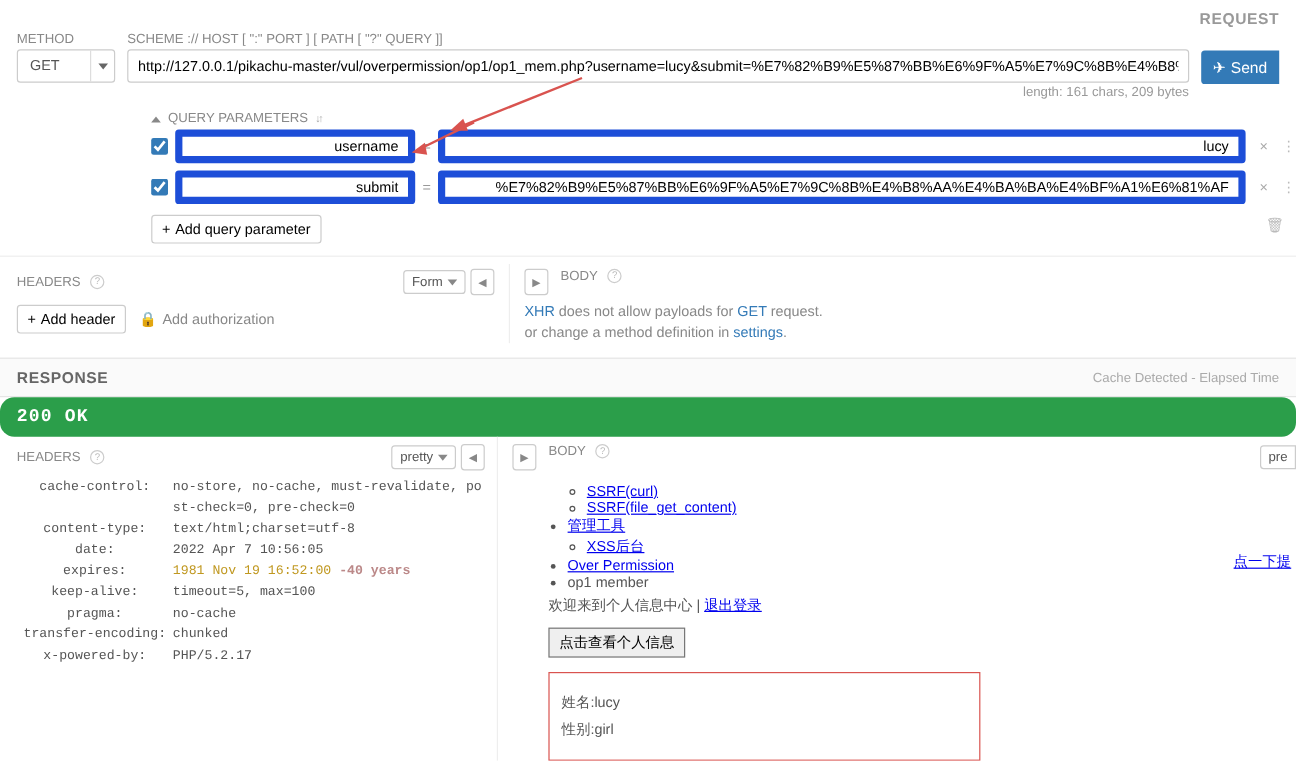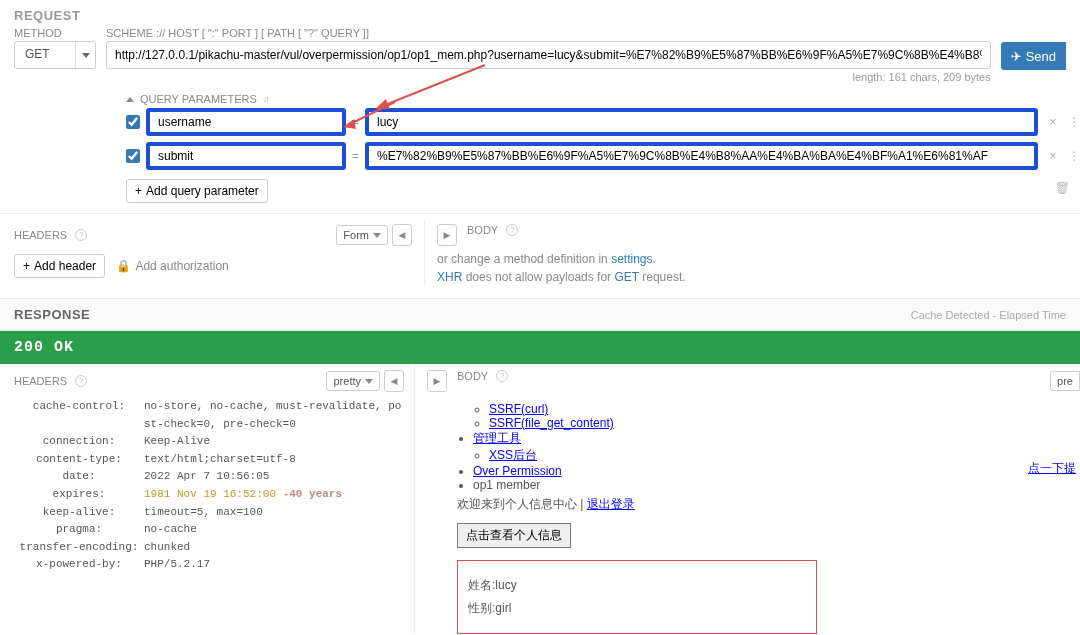--- a/index.html
+++ b/index.html
@@ -1,36 +1,36 @@
 <!DOCTYPE html>
 <html><head>
 <meta charset="utf-8">
 <style>
 * { box-sizing: border-box; margin: 0; padding: 0; }
 body { font-family: -apple-system, "Helvetica Neue", Arial, sans-serif; font-size: 12px; color: #555; background: #fff; width: 1080px; }
-.section-title { font-size: 13px; font-weight: 600; color: #999; letter-spacing: .5px; padding: 8px 14px 4px; }
+.section-title { font-size: 13px; font-weight: 600; color: #999; letter-spacing: .5px; padding: 8px 14px 4px; text-align: right; }
 .label { font-size: 11px; color: #888; }
 .help-icon { display: inline-block; width: 12px; height: 12px; border: 1px solid #ccc; border-radius: 50%; font-size: 8px; text-align: center; line-height: 10px; color: #bbb; margin-left: 4px; }
 .method-row { padding: 0 14px 6px 14px; display: flex; gap: 10px; align-items: flex-start; }
 .method-col { display: flex; flex-direction: column; gap: 2px; }
 .dropdown { display: flex; border: 1px solid #ccc; border-radius: 3px; background: #fff; height: 28px; }
 .dropdown .val { padding: 5px 10px; min-width: 60px; font-size: 12px; }
 .dropdown .caret { width: 20px; border-left: 1px solid #ddd; display: flex; align-items: center; justify-content: center; }
 .caret-down { width: 0; height: 0; border-left: 4px solid transparent; border-right: 4px solid transparent; border-top: 5px solid #666; }
 .url-col { flex: 1; display: flex; flex-direction: column; gap: 2px; }
 .url-input { width: 100%; border: 1px solid #ccc; border-radius: 3px; padding: 5px 8px; font-size: 12px; height: 28px; font-family: inherit; }
 .send-btn { background: #337ab7; color: #fff; border: none; border-radius: 3px 0 0 3px; padding: 6px 10px; font-size: 13px; height: 28px; display: flex; align-items: center; gap: 4px; margin-top: 15px; }
 .len-hint { text-align: right; font-size: 11px; color: #999; padding-right: 0; }
 .subsection { padding: 4px 0 4px 126px; }
 .qp-title { font-size: 11px; color: #888; display: flex; align-items: center; gap: 6px; }
 .caret-sm { width: 0; height: 0; border-left: 4px solid transparent; border-right: 4px solid transparent; border-bottom: 5px solid #888; display: inline-block; }
 .updown { font-size: 9px; color: #aaa; letter-spacing: -2px;}
 .param-row { display: flex; align-items: center; gap: 6px; padding: 3px 0; }
 .cb { width: 14px; height: 14px; accent-color: #337ab7; }
-.pinput { border: 4px solid #1d4ed8; border-radius: 3px; padding: 5px 8px; font-size: 12px; height: 28px; }
+.pinput { border: 6px solid #1d4ed8; border-radius: 3px; padding: 5px 8px; font-size: 12px; height: 28px; text-align: right; }
 .pname { width: 200px; }
 .pval { flex: 1; }
 .eq { color: #999; }
 .xbtn { color: #aaa; width: 18px; text-align: center; cursor: pointer; }
 .dots { color: #bbb; width: 12px; text-align: center; cursor: pointer; }
 .add-btn { border: 1px solid #ccc; border-radius: 3px; background: #fff; padding: 4px 8px; font-size: 12px; margin-top: 6px; display: inline-flex; align-items: center; gap: 4px; }
 .trash { color: #bbb; float: right; }
 .hsep { border-top: 1px solid #eee; margin: 6px 0; }
 .headers-body-row { display: flex; padding: 0 14px; align-items: flex-start; }
 .left-pane { width: 410px; padding-right: 12px; }
@@ -40,21 +40,21 @@
 .form-sel { border: 1px solid #ccc; border-radius: 3px; padding: 3px 6px; font-size: 11px; display: flex; align-items: center; gap: 4px; background: #fff; }
 .nav-arrow { border: 1px solid #ccc; border-radius: 3px; width: 20px; height: 22px; display: flex; align-items: center; justify-content: center; font-size: 9px; color: #888; }
 .hbtn { border: 1px solid #ccc; border-radius: 3px; background: #fff; padding: 4px 8px; font-size: 12px; display: inline-flex; align-items: center; gap: 4px; }
 .auth-link { color: #888; font-size: 12px; display: inline-flex; align-items: center; gap: 4px; margin-left: 8px; }
 .body-msg { font-size: 12px; color: #888; padding: 2px 0; }
 .body-msg .xhr { color: #337ab7; }
 .body-msg .link { color: #337ab7; }
 .response-bar { background: #fafafa; border-top: 1px solid #e5e5e5; border-bottom: 1px solid #e5e5e5; margin-top: 12px; padding: 8px 14px; display: flex; justify-content: space-between; align-items: center; }
 .response-bar .title { font-size: 13px; font-weight: 600; color: #666; letter-spacing: .5px; }
 .cache-info { font-size: 11px; color: #aaa; }
-.status-bar { background: #2b9e4a; color: #fff; font-family: "Courier New", monospace; font-size: 15px; font-weight: bold; padding: 8px 14px; letter-spacing: 1px; }
+.status-bar { background: #2b9e4a; color: #fff; font-family: "Courier New", monospace; font-size: 15px; font-weight: bold; padding: 8px 14px; letter-spacing: 1px; border-radius: 12px; }
 .resp-split { display: flex; padding: 0 0 0 14px; }
 .resp-left { width: 400px; padding-right: 10px; }
 .resp-right { flex: 1; border-left: 1px solid #eee; padding-left: 12px; position: relative; }
 .resp-header-row { display: flex; justify-content: space-between; align-items: center; padding: 6px 0; }
 .hdr-table { font-family: "Courier New", monospace; font-size: 11px; line-height: 1.6; }
 .hdr-table .r { display: flex; }
 .hdr-table .k { width: 130px; color: #555; text-align: center; }
 .hdr-table .v { flex: 1; color: #555; word-break: break-all; }
 .hdr-table .highlight { color: #c09820; }
 .hdr-table .age { color: #b88; font-weight: bold; }
@@ -171,24 +171,24 @@
   </div>
   <div class="right-pane">
     <div class="pane-title-row">
       <div class="pane-title">
         <span class="nav-arrow" style="margin-right:6px">▶</span>
         <span>BODY</span>
           <span class="help-icon">?</span>
       </div>
     </div>
     <div class="body-msg">
+      <span class="xhr">XHR</span><span> does not allow payloads for </span><span class="xhr">GET</span><span> request.</span>
+    </div>
+    <div class="body-msg">
       <span>or change a method definition in </span><span class="link">settings</span><span>.</span>
-    </div>
-    <div class="body-msg">
-      <span class="xhr">XHR</span><span> does not allow payloads for </span><span class="xhr">GET</span><span> request.</span>
     </div>
   </div>
 </div>
 
 <div class="response-bar">
   <div class="title">RESPONSE</div>
   <div class="cache-info">Cache Detected - Elapsed Time</div>
 </div>
 <div class="status-bar">200 OK</div>
 
@@ -204,24 +204,20 @@
           <span>pretty</span>
           <span class="caret-down" style="border-top-color:#888"></span>
         </div>
         <div class="nav-arrow">◀</div>
       </div>
     </div>
     <div class="hdr-table">
       <div class="r">
           <div class="k">cache-control:</div>
           <div class="v">no-store, no-cache, must-revalidate, post-check=0, pre-check=0</div>
-        </div>
-      <div class="r">
-          <div class="k">connection:</div>
-          <div class="v">Keep-Alive</div>
         </div>
       <div class="r">
           <div class="k">content-type:</div>
           <div class="v">text/html;charset=utf-8</div>
         </div>
       <div class="r">
           <div class="k">date:</div>
           <div class="v">2022 Apr 7 10:56:05</div>
         </div>
       <div class="r">

